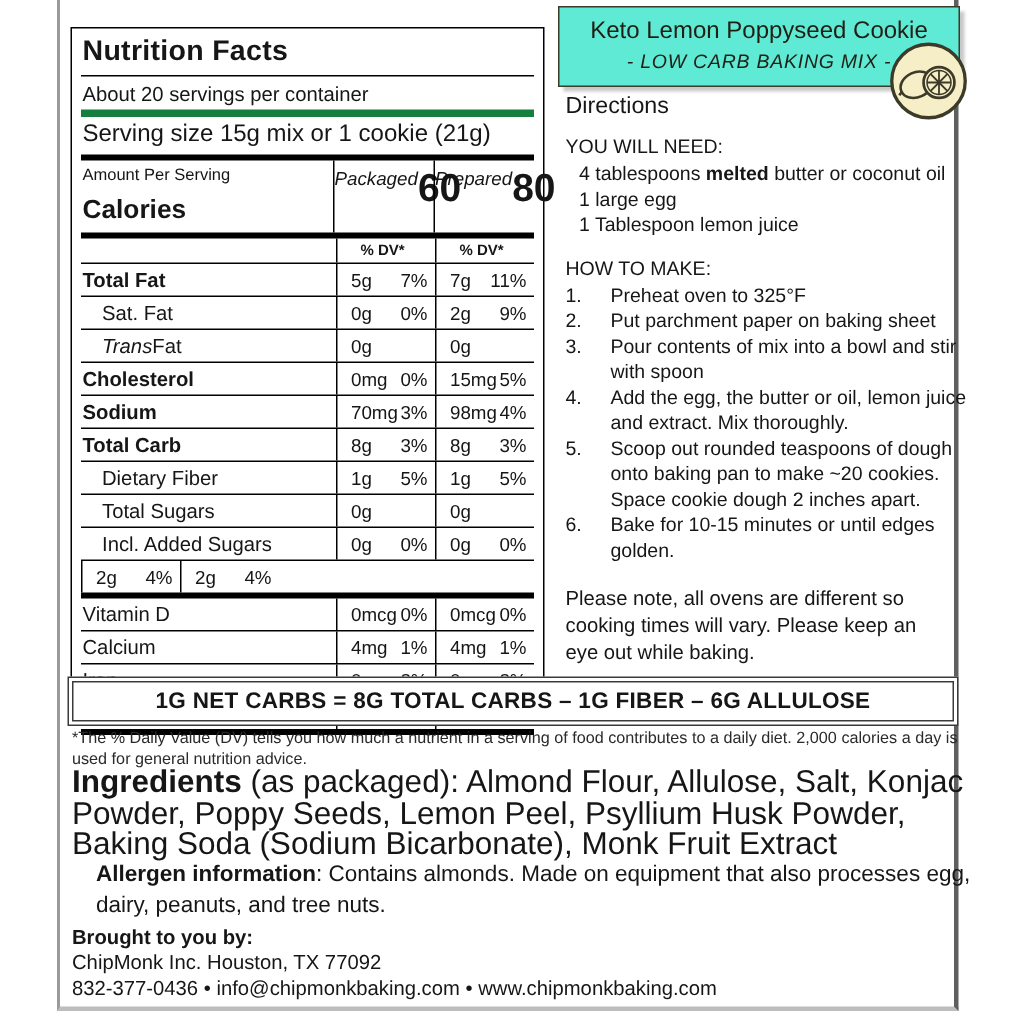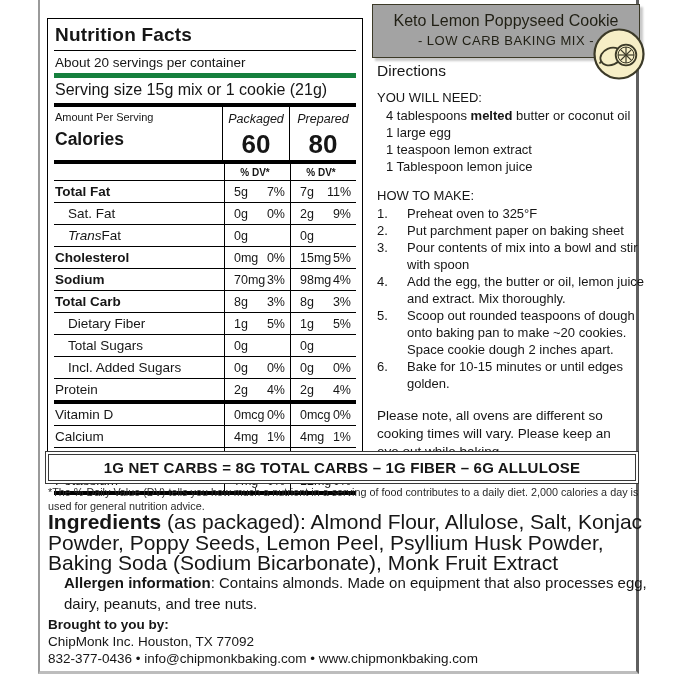--- a/index.html
+++ b/index.html
@@ -19,44 +19,44 @@
     position:absolute; left:7px; top:22px; width:316px; height:440px;
     border:1px solid #000; box-sizing:border-box; padding:0 6px; background:#fff;
   }
   .nf-title { font-size:19px; font-weight:700; letter-spacing:0.2px; padding:5px 0 4px 1px; border-bottom:1px solid #000; }
   .nf-servings { font-size:13.5px; padding:4px 0 3px 1px; border-bottom:5px solid #15803d; }
   .nf-servsize { font-size:16px; padding:3px 0 4px 1px; border-bottom:4px solid #000; }
   .nhead { display:flex; border-bottom:4px solid #000; }
   .nhead-left { flex:1; padding-left:1px; }
   .aps { font-size:11px; font-weight:400; padding-top:4px; }
   .cal { font-size:17.5px; font-weight:700; padding:6px 0 5px 0; }
-  .vhead { width:66px; border-left:1px solid #000; text-align:center; display:flex; flex-direction:column; }
+  .vhead { width:66px; border-left:1px solid #000; text-align:center; display:flex; flex-direction:row; }
   .vhead .coln { font-style:italic; font-size:12.5px; padding-top:5px; }
   .vhead .calv { font-size:26px; padding-top:3px;font-weight:bold; }
   .dvrow { display:flex; }
   .dvrow .sp { flex:1; }
   .dvrow .dv { width:66px; border-left:1px solid #000; text-align:center; font-size:10px; font-weight:700; padding:3px 5px 2px 0; box-sizing:border-box; }
   #nutrient-rows { border-bottom:4px solid #000; }
   .nrow { display:flex; border-top:1px solid #000; min-height:21px; align-items:stretch; }
   .nrow.thick-top { border-top:4px solid #000; }
   .nname { flex:1; font-size:13.5px; display:flex; align-items:center; padding-left:1px; }
   .nname.b { font-weight:700; }
   .nname.ind { padding-left:14px; }
   .nval { width:66px; border-left:1px solid #000; box-sizing:border-box; display:flex; align-items:center; justify-content:space-between; font-size:12.5px; padding:0 5px 0 9px; }
   .nval .amt { text-align:left; }
   .nval .pct { text-align:right; }
 
   
   .prod {
     position:absolute; left:332px; top:8px; width:268px; height:54px; box-sizing:border-box;
-    background:#a3a3a3; border:1.5px solid #3c3a28; box-shadow:3px 3px 2px #c9c9c9;
+    background:#5eead4; border:1.5px solid #3c3a28; box-shadow:3px 3px 2px #c9c9c9;
     text-align:center;
   }
   .prod-title { font-size:16px; font-weight:500; padding-top:7px; color:#201f14; }
-  .prod-sub { font-size:13px; padding-top:3px; letter-spacing:0.5px; color:#201f14; }
+  .prod-sub { font-size:13px; padding-top:3px; letter-spacing:0.5px; color:#201f14;font-style:italic; }
   .lemon-badge { position:absolute; right:-7px; bottom:-24px; width:54px; height:54px; }
 
   
   .dir { position:absolute; left:337px; top:66px; width:268px; }
   .dir-h { font-size:15.5px; margin:0 0 10px 0; font-weight:400; }
   .sect-h { font-size:13px; margin:0 0 2px 0; }
   .need-item { font-size:13px; line-height:17px; padding-left:9px; }
   .howto { margin-top:13px; }
   .step { display:flex; font-size:13px; line-height:17px; }
   .step-num { width:30px; flex:0 0 30px; }
@@ -201,21 +201,20 @@
             <div class="nval">
               <span class="amt">0g</span>
               <span class="pct">0%</span>
             </div>
             <div class="nval">
               <span class="amt">0g</span>
               <span class="pct">0%</span>
             </div>
           </div>
           <div class="nrow">
-            <div class="nname">Protein</div>
             <div class="nval">
               <span class="amt">2g</span>
               <span class="pct">4%</span>
             </div>
             <div class="nval">
               <span class="amt">2g</span>
               <span class="pct">4%</span>
             </div>
           </div>
           <div class="nrow thick-top">
@@ -288,21 +287,20 @@
         </svg>
       </span>
     </div>
 
     <div class="dir">
       <div class="dir-h">Directions</div>
       <div class="sect-h">YOU WILL NEED:</div>
       <div id="need-items">
           <div class="need-item">4 tablespoons <b>melted</b> butter or coconut oil</div>
           <div class="need-item">1 large egg</div>
-          <div class="need-item">1 teaspoon lemon extract</div>
           <div class="need-item">1 Tablespoon lemon juice</div>
         </div>
       <div class="howto">
         <div class="sect-h">HOW TO MAKE:</div>
         <div id="steps">
             <div class="step">
               <div class="step-num">1.</div>
               <div class="step-txt">Preheat oven to 325°F</div>
             </div>
             <div class="step">

